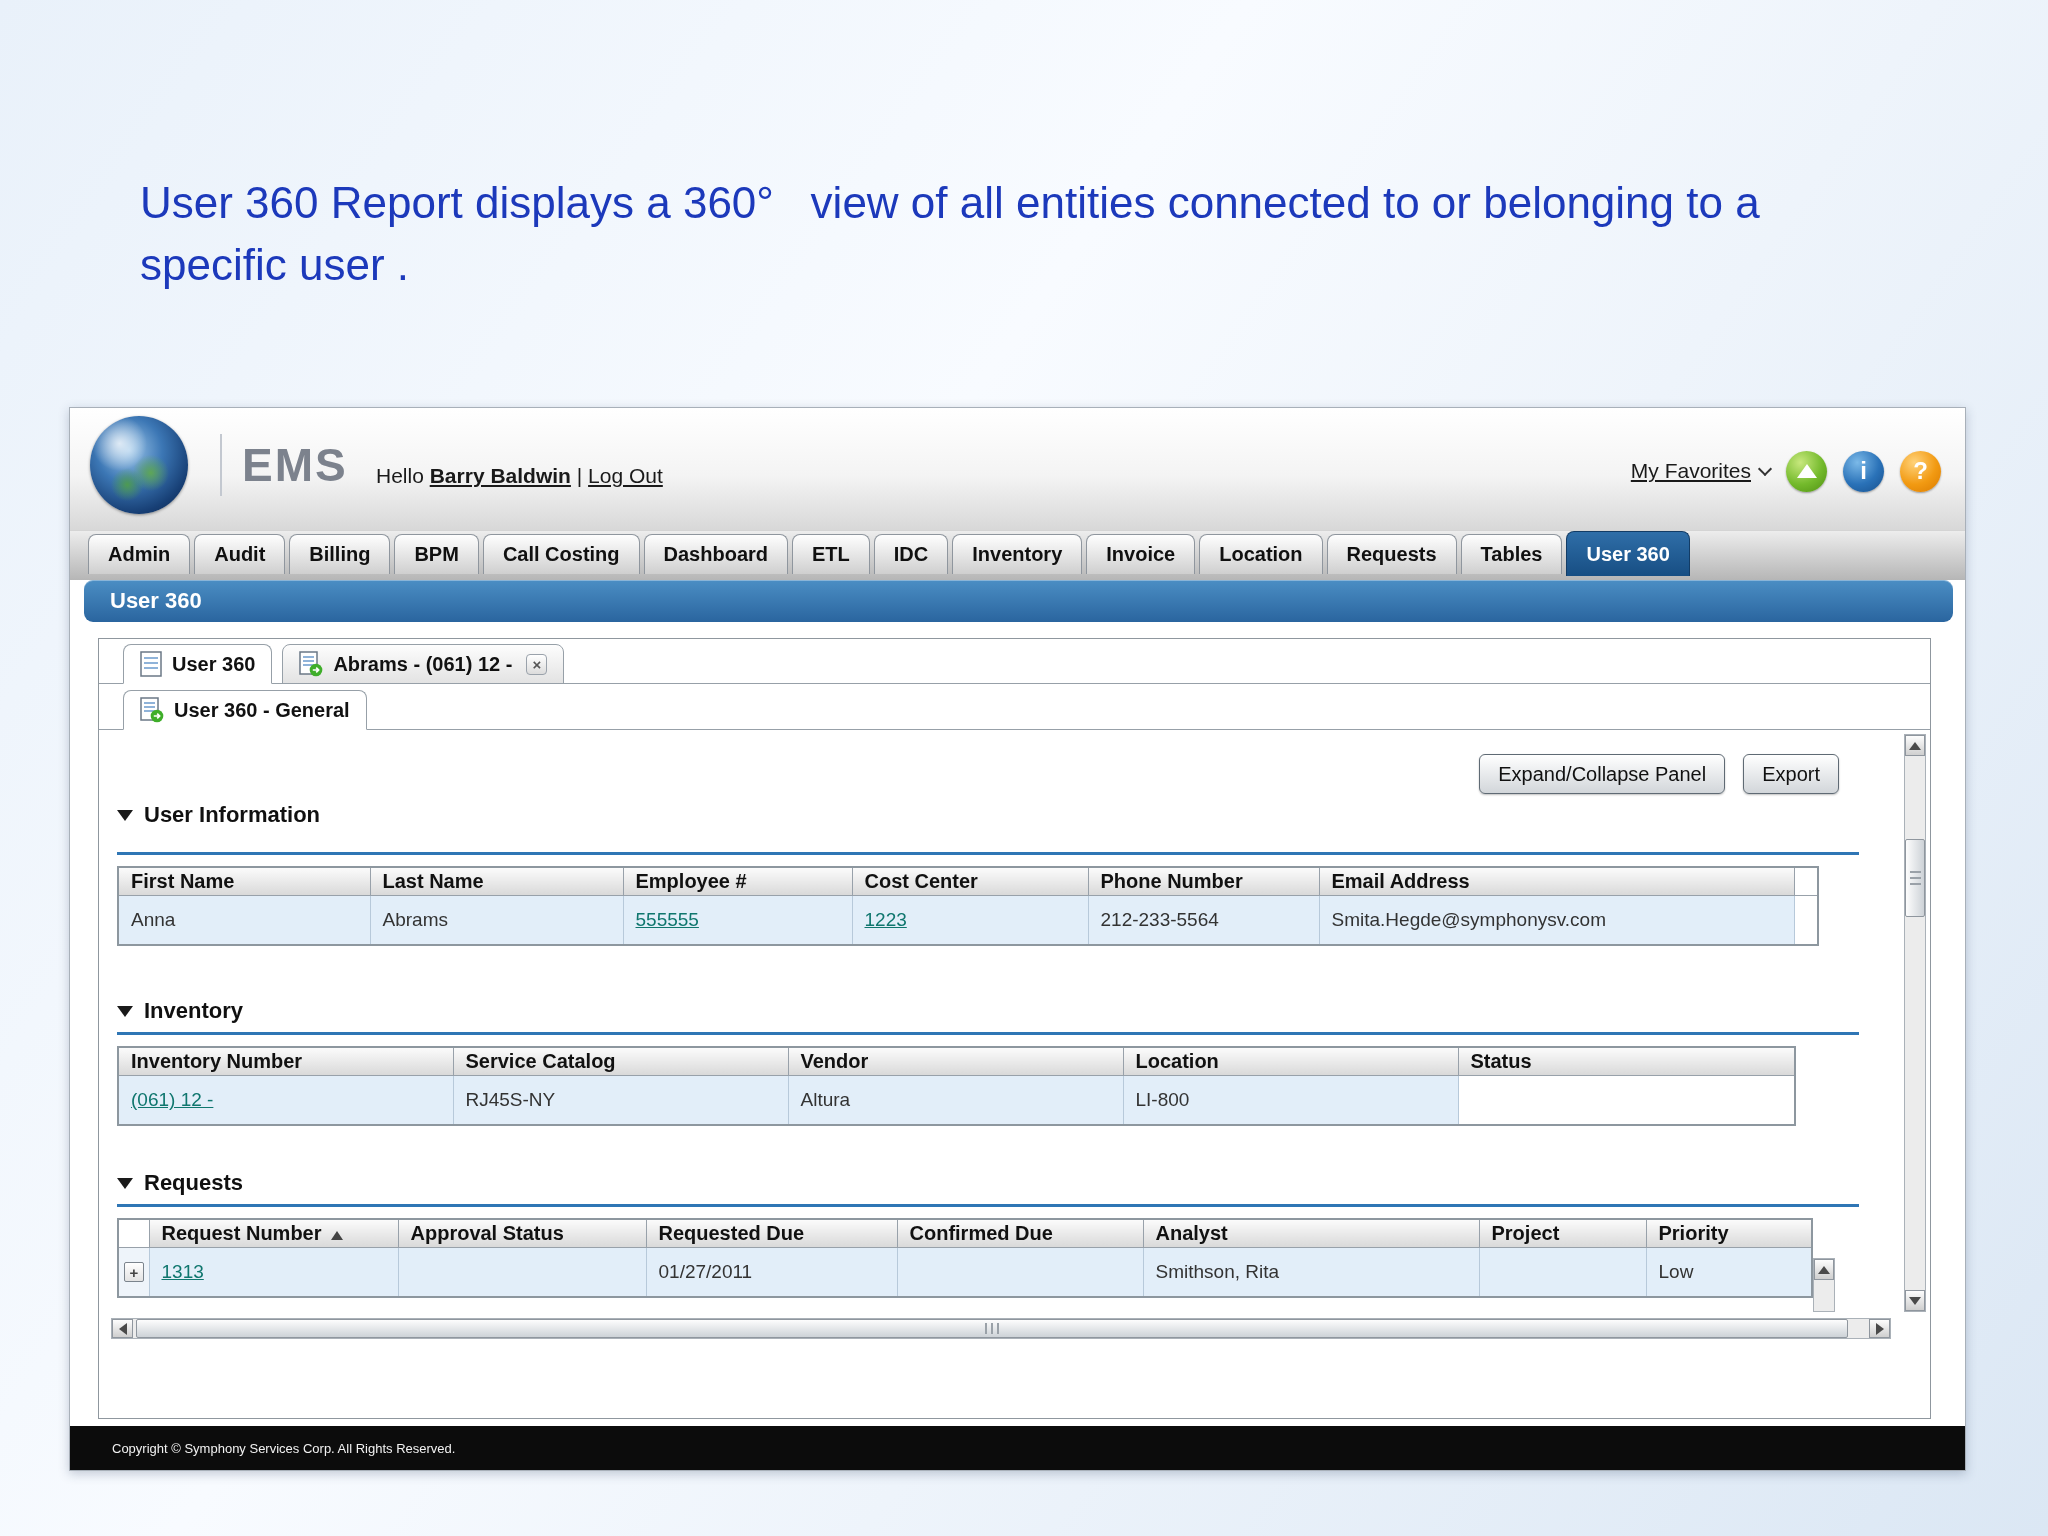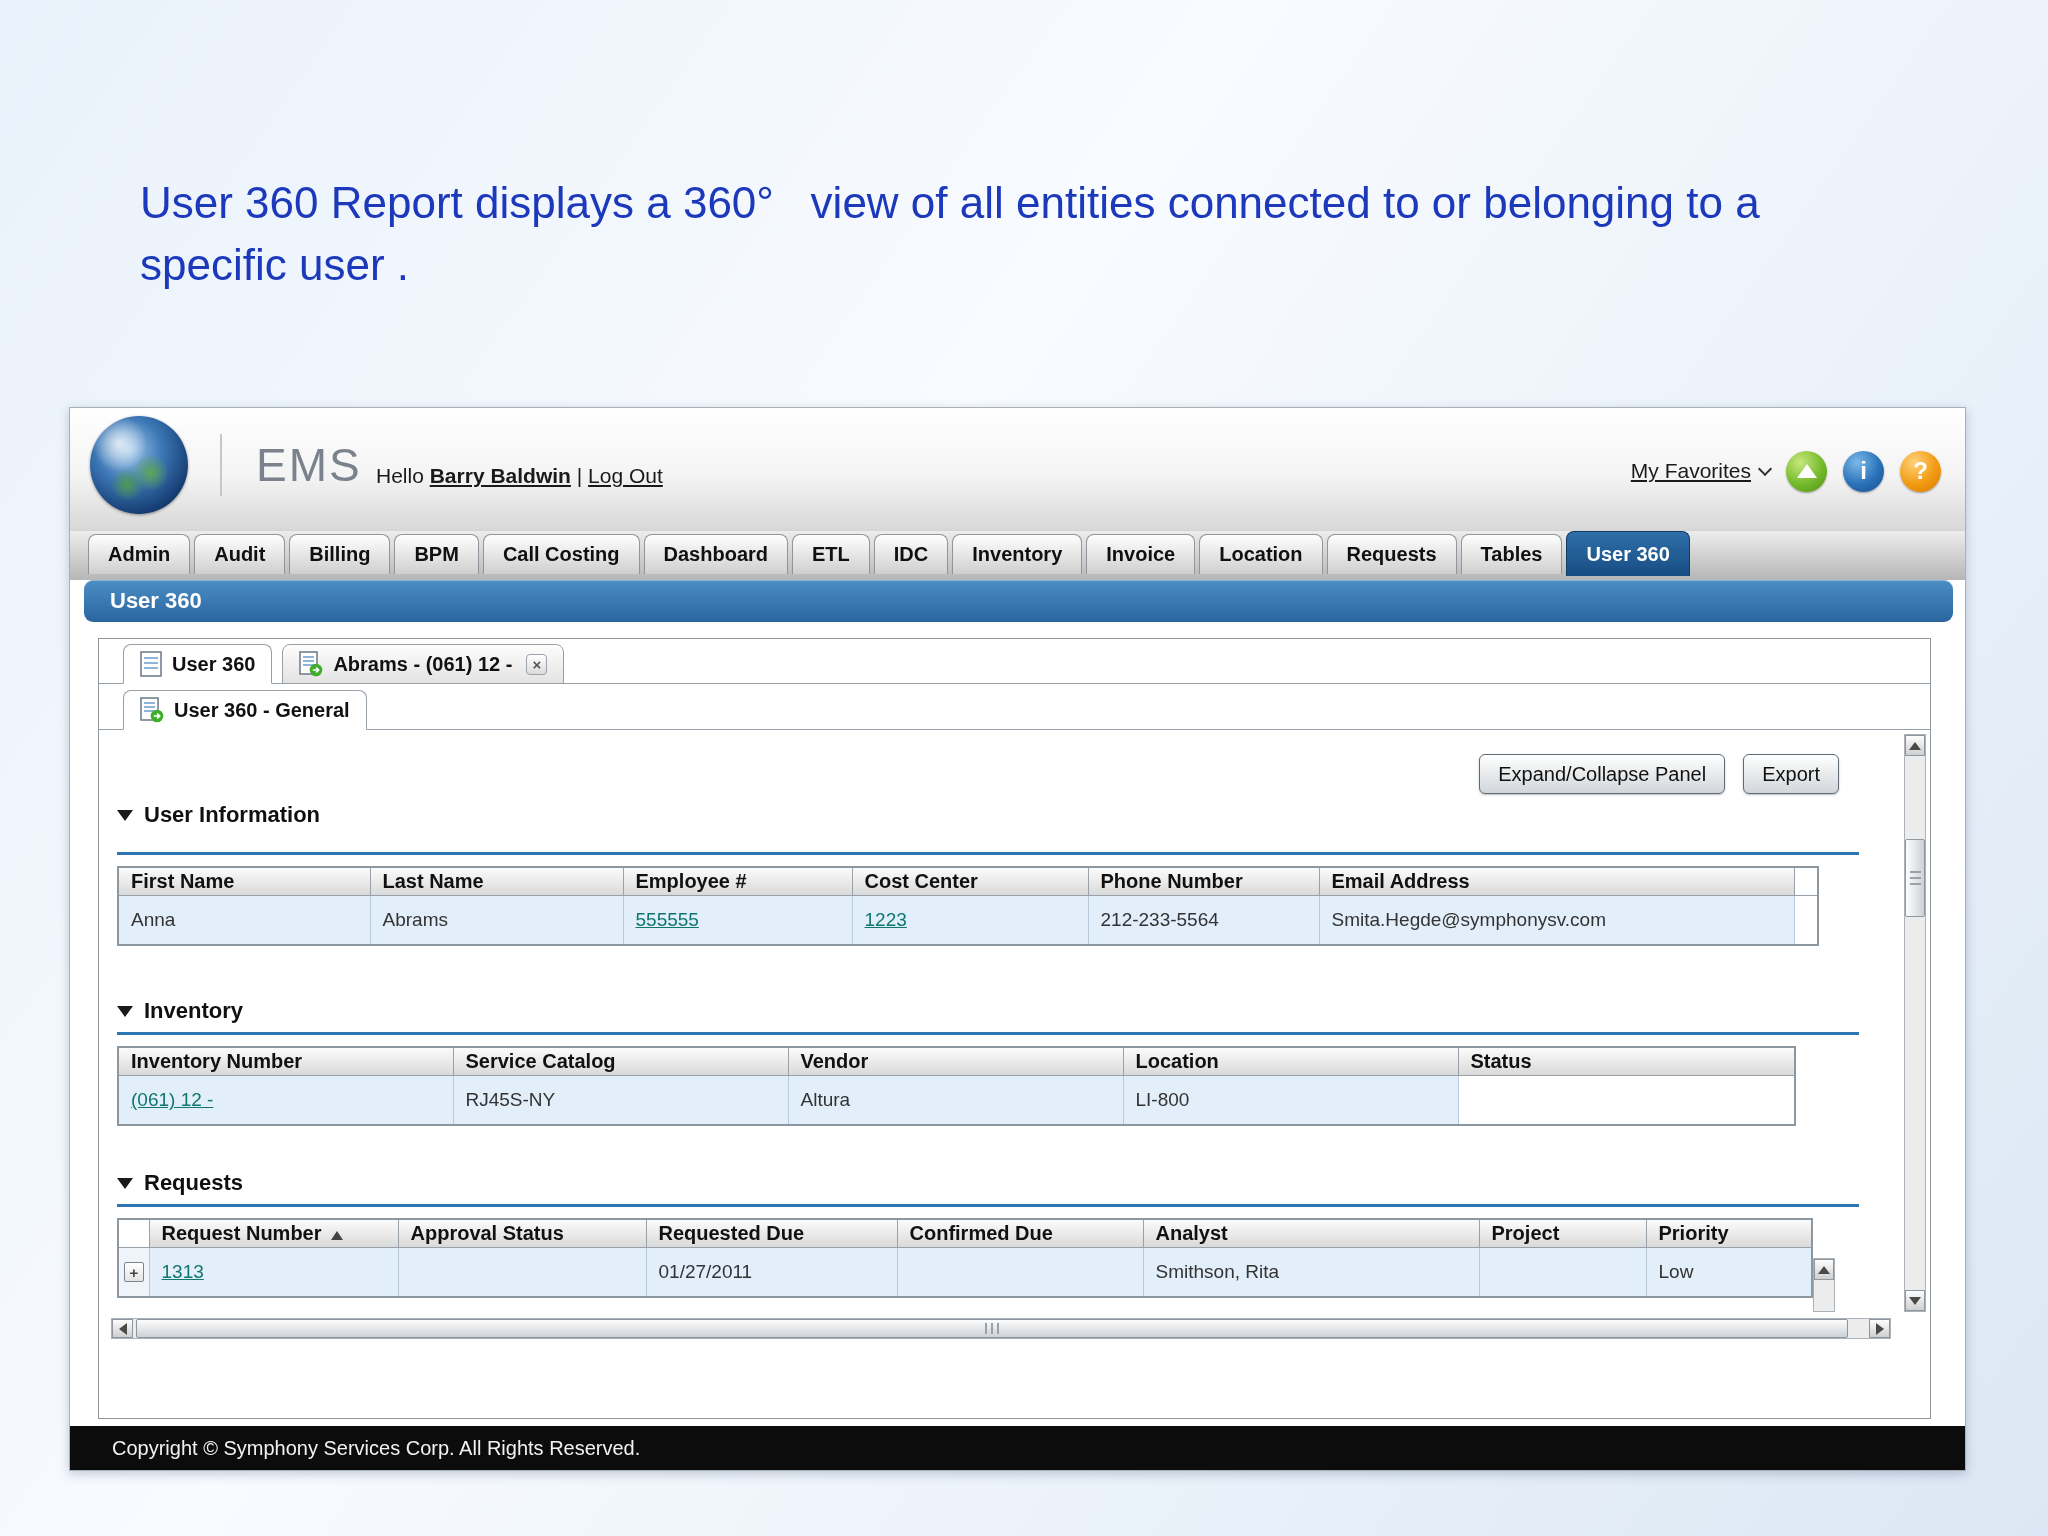--- a/index.html
+++ b/index.html
@@ -31,23 +31,23 @@
   .globe{
     position:absolute; left:20px; top:8px; width:98px; height:98px; border-radius:50%;
     background:
       radial-gradient(circle at 30% 28%, rgba(255,255,255,.75) 0%, rgba(255,255,255,0) 28%),
       radial-gradient(circle at 62% 58%, #5ea657 0%, rgba(94,166,87,0) 22%),
       radial-gradient(circle at 38% 70%, #4d9a52 0%, rgba(77,154,82,0) 18%),
       radial-gradient(circle at 40% 35%, #9fc8ea 0%, #3c77b5 38%, #173f75 72%, #0a1f3f 100%);
     box-shadow:0 1px 3px rgba(0,0,0,.4);
   }
   .logo-text{
-    position:absolute; left:150px; top:26px; padding-left:34px; height:62px;
+    position:absolute; left:150px; top:26px; padding-left:20px; height:62px;
     display:flex; align-items:center; border-left:2px solid #c3c8d0;
-    font-size:46px; font-weight:normal; letter-spacing:2px; color:#7c828d;
+    font-size:46px; font-weight:bold; letter-spacing:2px; color:#7c828d;
   }
   .greeting{ position:absolute; left:306px; top:56px; font-size:21px; color:#1a1a1a; }
   .greeting a{ color:#1a1a1a; text-decoration:underline; cursor:pointer; }
   .user-link{ font-weight:bold; }
   .header-right{ position:absolute; right:24px; top:40px; height:46px; display:flex; align-items:center; gap:16px; }
   .fav-link{ font-size:21px; color:#1a1a1a; text-decoration:underline; cursor:pointer; display:inline-flex; align-items:center; }
   .chev{ display:inline-block; width:10px; height:10px; border-right:2px solid #333; border-bottom:2px solid #333; transform:rotate(45deg); margin-left:9px; margin-bottom:4px; }
   .circle{ width:41px; height:41px; border-radius:50%; display:grid; place-items:center; color:#fff; font-weight:bold; font-size:24px; box-shadow:0 1px 2px rgba(0,0,0,.35); cursor:pointer; }
   .circle.green{ background:radial-gradient(circle at 35% 28%, #c8e87e, #74ba2c 55%, #4e8f12 100%); }
   .circle.blue{ background:radial-gradient(circle at 35% 28%, #7bb9e8, #2a72b8 55%, #174f8c 100%); }
@@ -180,21 +180,21 @@
   }
   .v-grip{ width:11px; height:2px; background:#9aa1a8; }
 
   .mini-vscroll{ position:absolute; left:1714px; top:528px; width:22px; height:54px; background:#ececec; border:1px solid #aab1b8; }
   .mini-vscroll .sb-btn{ position:absolute; left:0; top:0; width:20px; height:21px; }
 
   
   .win-footer{
     position:absolute; left:0; bottom:0; width:100%; height:44px;
     background:#0c0c0c; color:#f2f2f2; display:flex; align-items:center;
-    padding-left:42px; font-size:20px;
+    padding-left:42px; font-size:13px;
   }
 </style>
 </head>
 <body>
 
 <div class="stage">
 
   <div class="caption">User 360 Report displays a 360°   view of all entities connected to or belonging to a
 specific user .</div>
 

